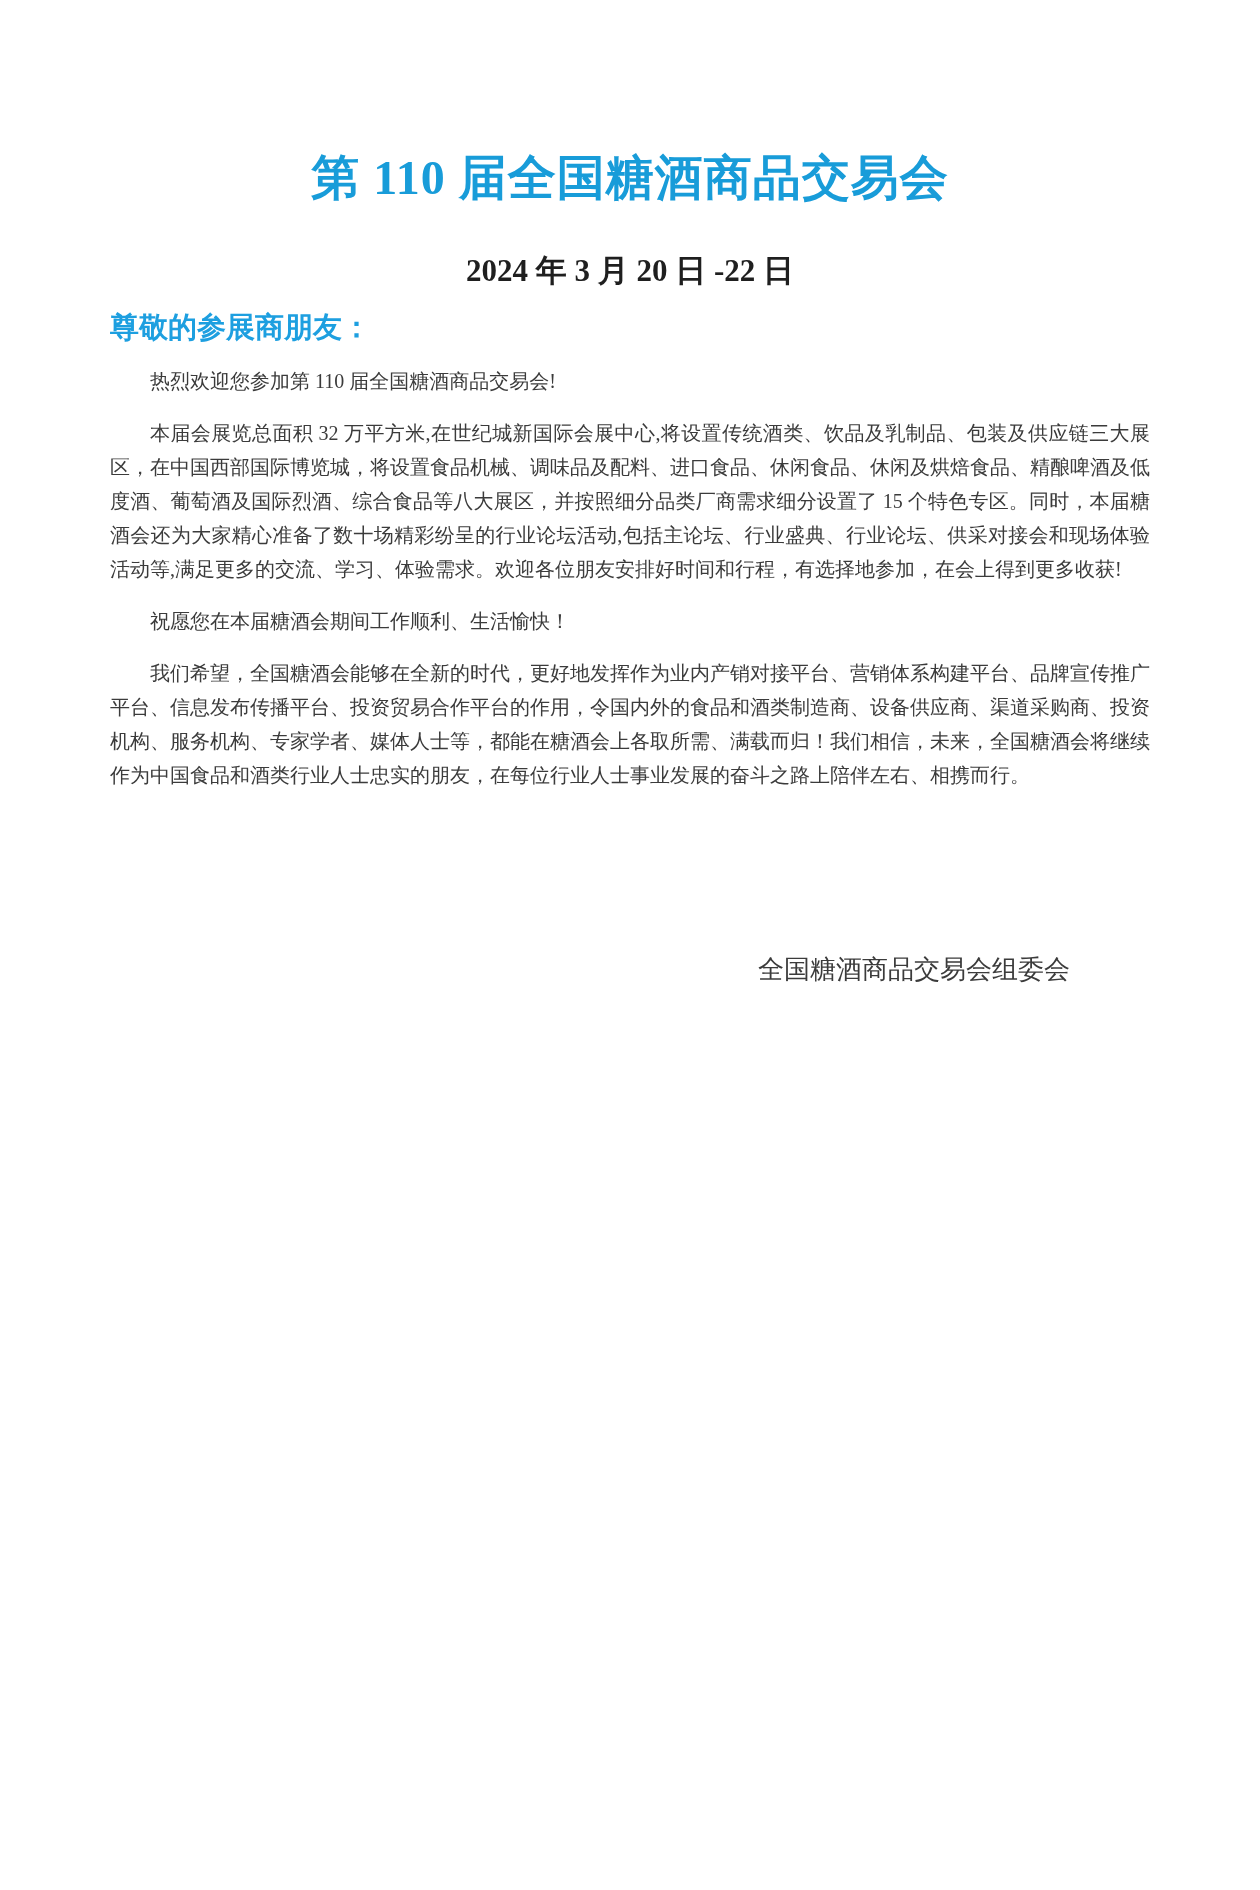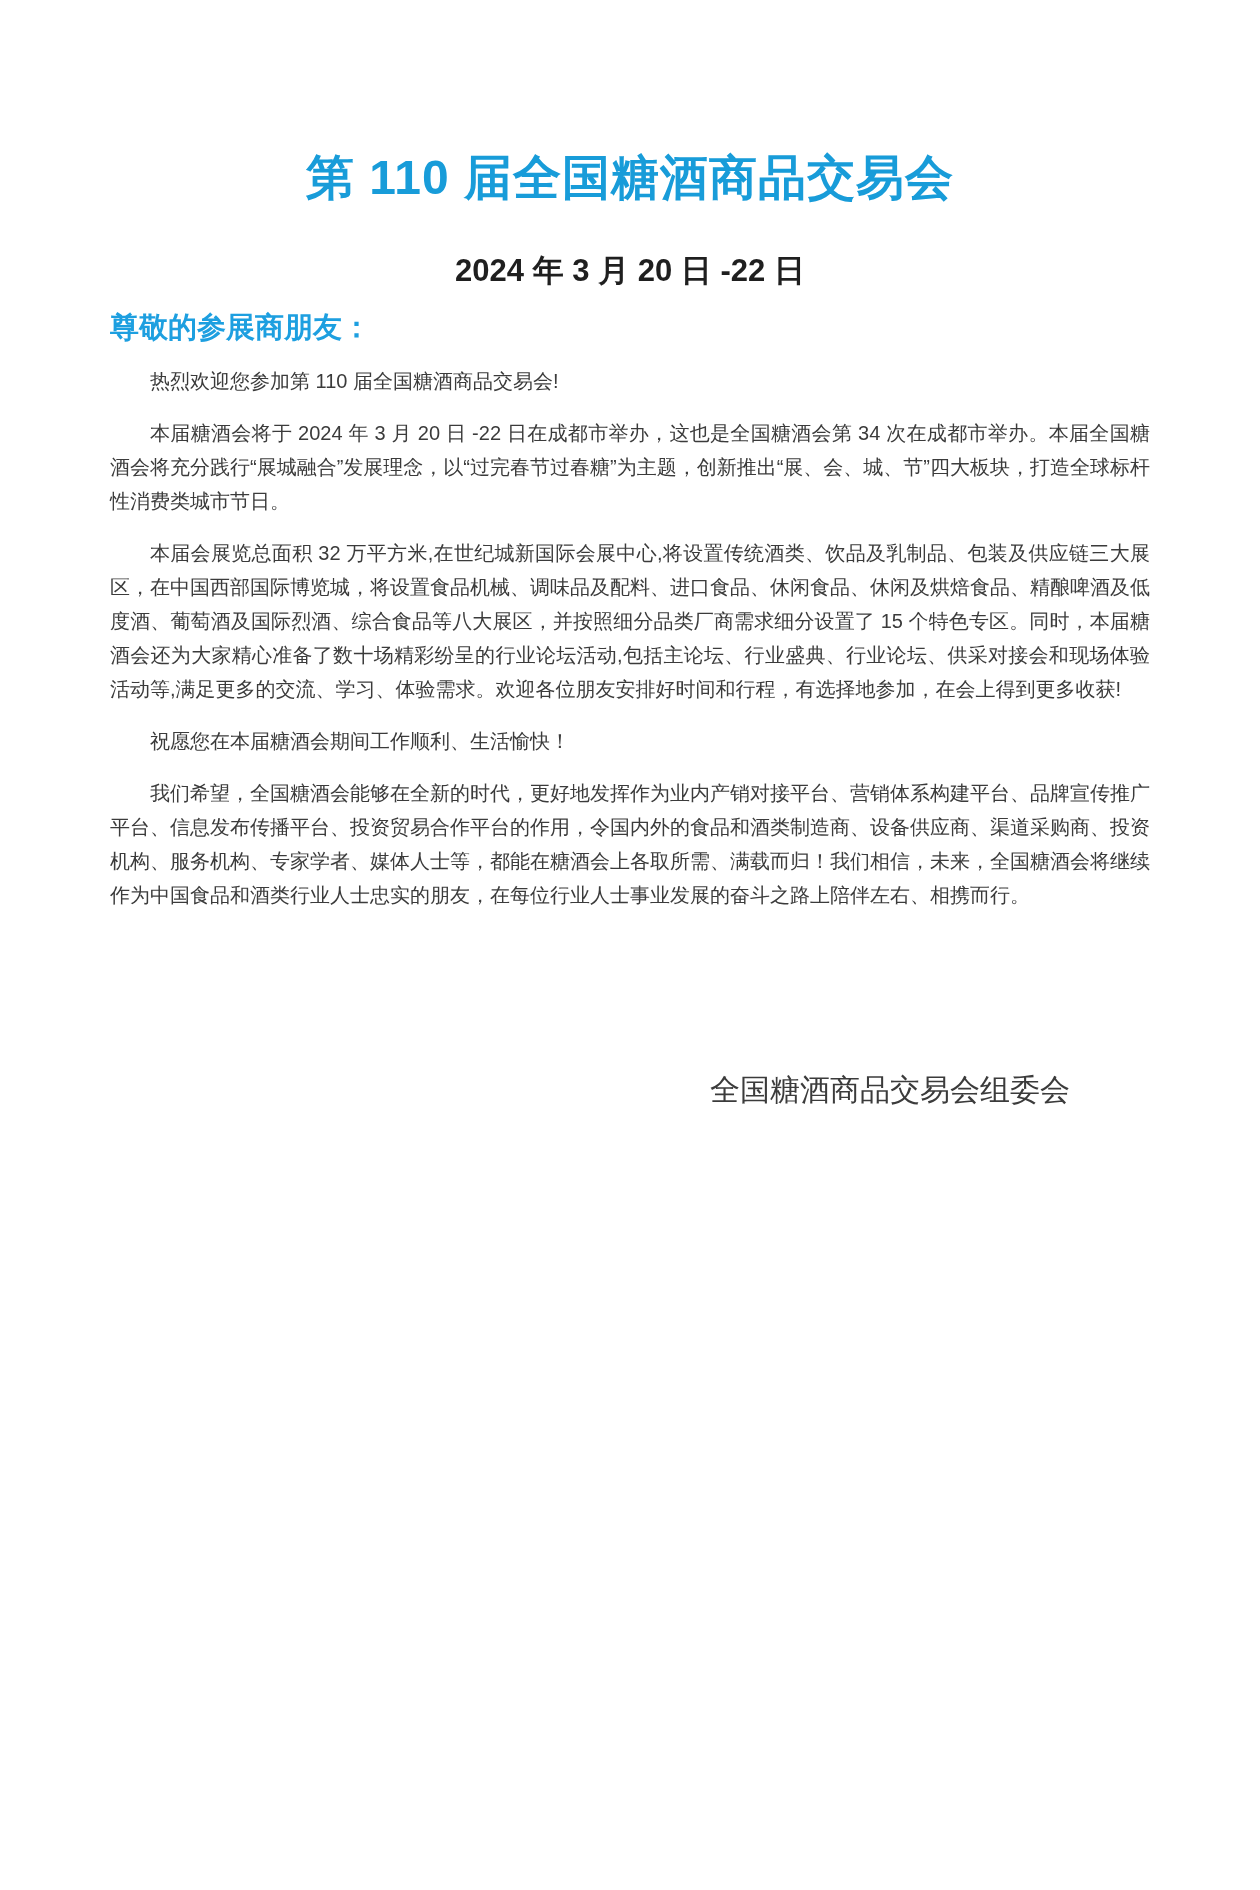--- a/index.html
+++ b/index.html
@@ -8,20 +8,21 @@
     font-family: "Liberation Sans", "DejaVu Sans", sans-serif;
     width: 1260px;
   }
   .page {
     position: relative;
     width: 1260px;
     height: 1867px;
     background: #ffffff;
     padding: 0 110px;
     overflow: hidden;
+    font-family: Liberation Serif, serif;
   }
   .title {
     margin-top: 148px;
     text-align: center;
     font-size: 48px;
     line-height: 60px;
     font-weight: bold;
     color: var(--accent, #189cd9);
     letter-spacing: 1px;
   }
@@ -54,40 +55,39 @@
     line-height: 34px;
     color: var(--body, #3b3b3b);
     text-align: justify;
     text-justify: inter-ideograph;
     text-indent: 2em;
   }
   .signature {
     margin-top: 160px;
     padding-right: 80px;
     text-align: right;
-    font-size: 30px;
+    font-size: 26px;
     line-height: 36px;
     color: var(--body, #4a4842);
   }
 </style>
 </head>
 <body>
 
 <div class="page">
 
   <h1 class="title">第 110 届全国糖酒商品交易会</h1>
 
   <div class="date-line">2024 年 3 月 20 日 -22 日</div>
 
 
   <div class="salutation">尊敬的参展商朋友：</div>
 
   <p class="body-para">热烈欢迎您参加第 110 届全国糖酒商品交易会!</p>
 
-  <p class="body-para">本届糖酒会将于 2024 年 3 月 20 日 -22 日在成都市举办，这也是全国糖酒会第 34 次在成都市举办。本届全国糖酒会将充分践行“展城融合”发展理念，以“过完春节过春糖”为主题，创新推出“展、会、城、节”四大板块，打造全球标杆性消费类城市节日。</p>
 
   <p class="body-para">本届会展览总面积 32 万平方米,在世纪城新国际会展中心,将设置传统酒类、饮品及乳制品、包装及供应链三大展区，在中国西部国际博览城，将设置食品机械、调味品及配料、进口食品、休闲食品、休闲及烘焙食品、精酿啤酒及低度酒、葡萄酒及国际烈酒、综合食品等八大展区，并按照细分品类厂商需求细分设置了 15 个特色专区。同时，本届糖酒会还为大家精心准备了数十场精彩纷呈的行业论坛活动,包括主论坛、行业盛典、行业论坛、供采对接会和现场体验活动等,满足更多的交流、学习、体验需求。欢迎各位朋友安排好时间和行程，有选择地参加，在会上得到更多收获!</p>
 
   <p class="body-para">祝愿您在本届糖酒会期间工作顺利、生活愉快！</p>
 
   <p class="body-para">我们希望，全国糖酒会能够在全新的时代，更好地发挥作为业内产销对接平台、营销体系构建平台、品牌宣传推广平台、信息发布传播平台、投资贸易合作平台的作用，令国内外的食品和酒类制造商、设备供应商、渠道采购商、投资机构、服务机构、专家学者、媒体人士等，都能在糖酒会上各取所需、满载而归！我们相信，未来，全国糖酒会将继续作为中国食品和酒类行业人士忠实的朋友，在每位行业人士事业发展的奋斗之路上陪伴左右、相携而行。</p>
 
   <div class="signature">
     <div>全国糖酒商品交易会组委会</div>
   </div>

